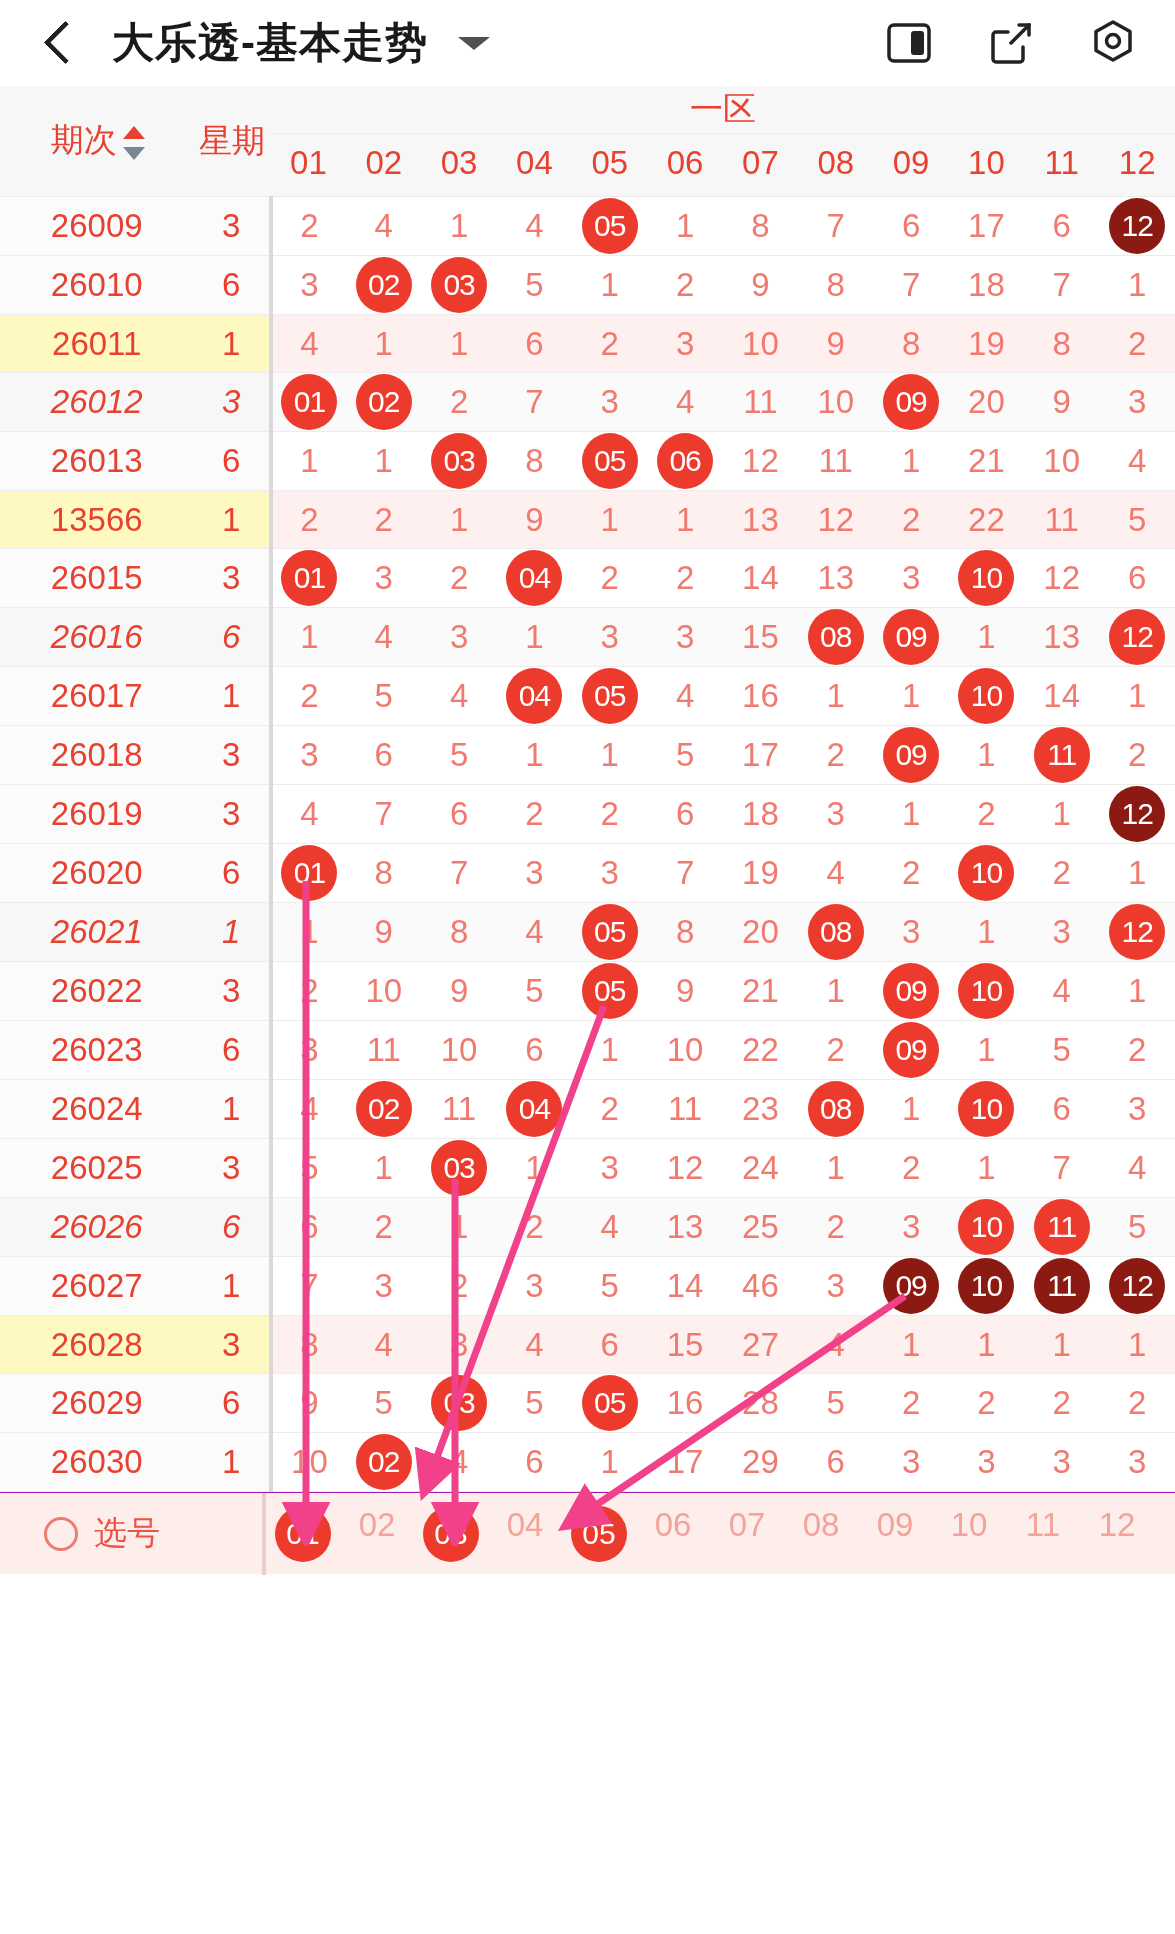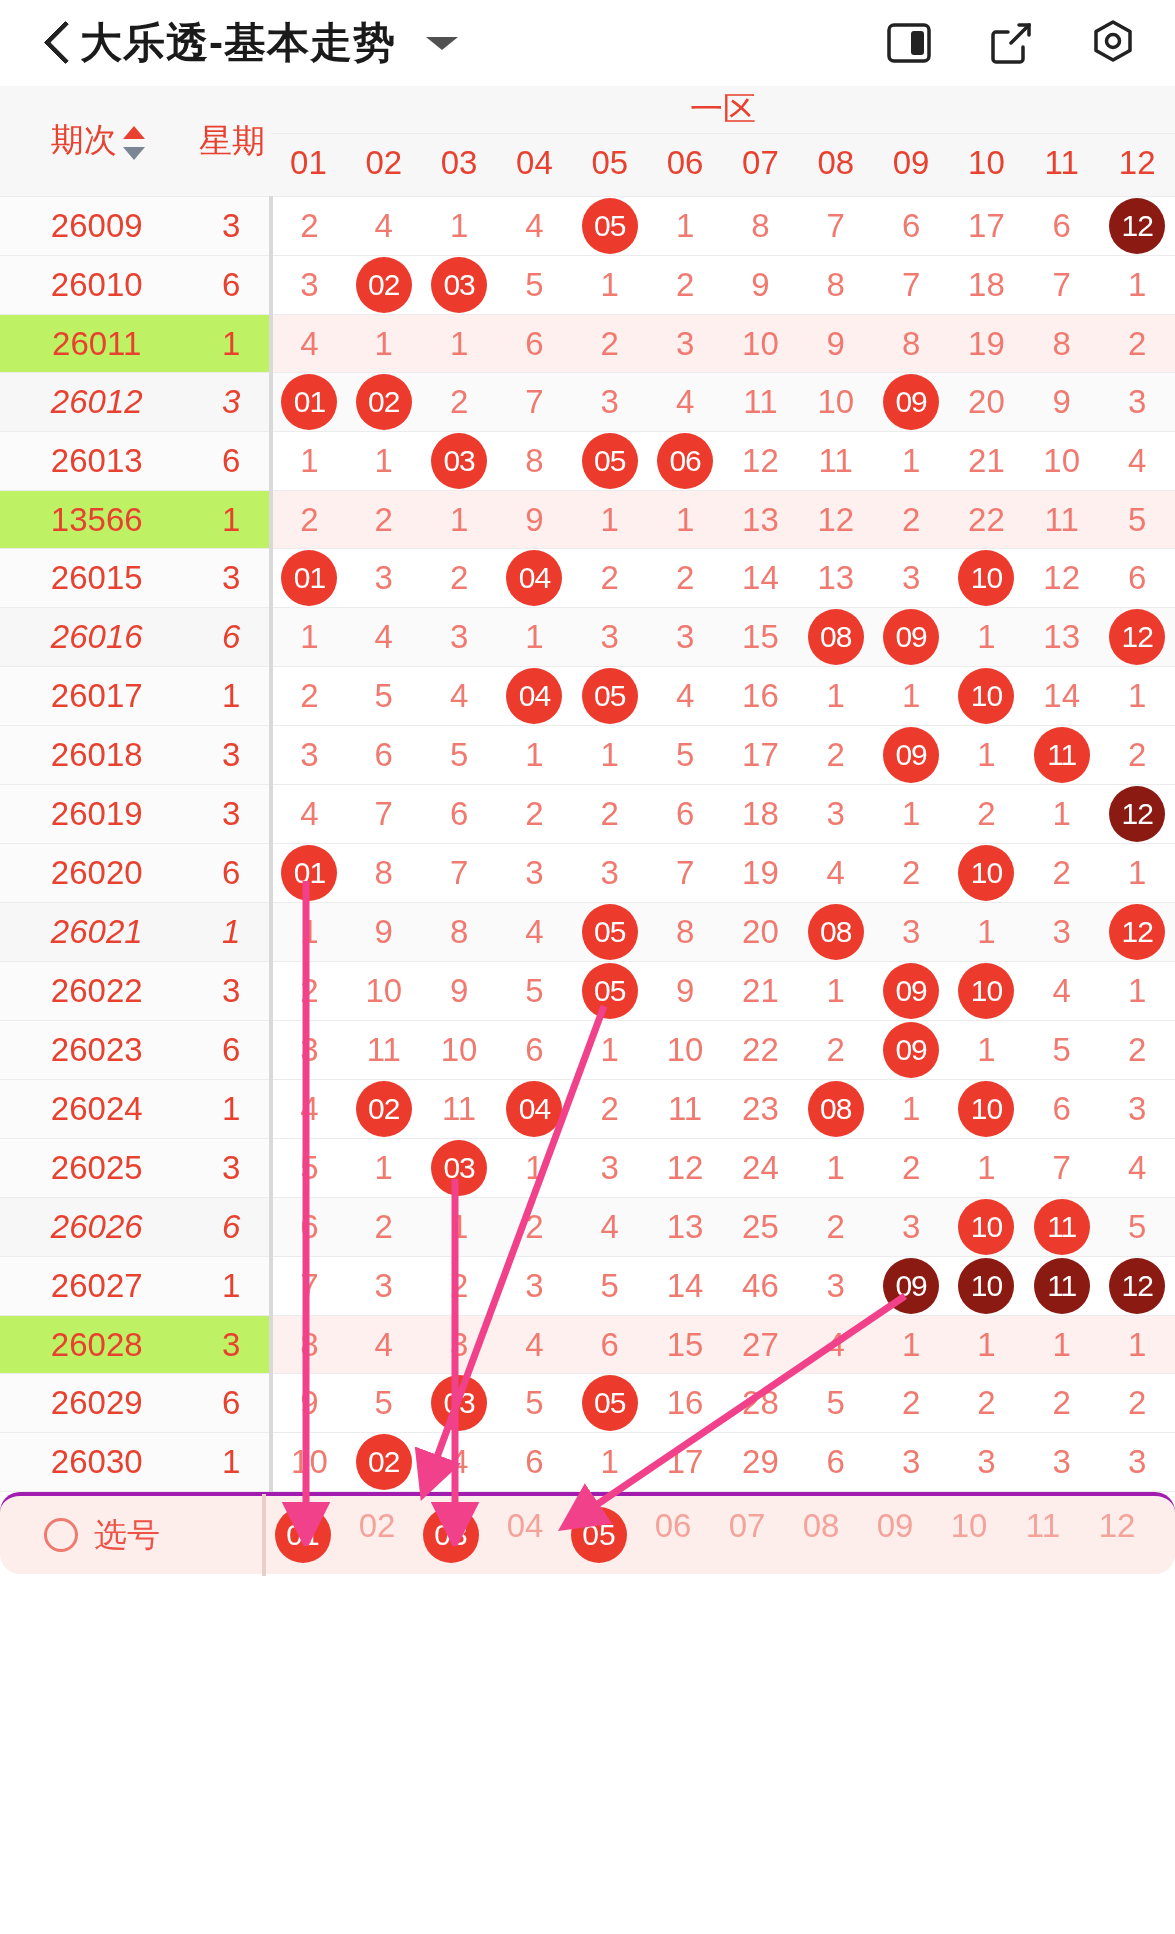--- a/index.html
+++ b/index.html
@@ -24,21 +24,21 @@
   .back-icon::before {
     content: "";
     position: absolute; left: 10px; top: 8px;
     width: 26px; height: 26px;
     border-left: 5px solid #222; border-bottom: 5px solid #222;
     transform: rotate(45deg);
     border-radius: 2px;
   }
   .title {
     font-size: 42px; font-weight: bold; color: #1a1a1a;
-    letter-spacing: 1px; white-space: nowrap;
+    margin-left: 32px; letter-spacing: 1px; white-space: nowrap;
   }
   .chev-down {
     margin-left: 30px; width: 0; height: 0;
     border-left: 16px solid transparent; border-right: 16px solid transparent;
     border-top: 13px solid #333; opacity: .85;
   }
   .header-spacer { flex: 1 1 auto; }
   .hicon { width: 56px; height: 56px; margin-left: 46px; position: relative; flex: 0 0 auto; }
   
   .icon-split svg, .icon-share svg, .icon-target svg { display:block; }
@@ -88,21 +88,21 @@
   }
   .th-issue .arrows .up { top: 4px; border-bottom: 13px solid #e8412f; }
   .th-issue .arrows .dn { bottom: 4px; border-top: 13px solid #7a8694; }
   .th-week { font-size: 32px; line-height: 1.08; color:#333; }
   .th-zone { font-size: 33px; color:#333; border-bottom:1px solid #e2e2e2; }
   .th-colnum { font-size: 33px; color:#333; padding: 10px 0 14px; }
 
   td.issue { color:#3d3d3d; font-size: 33px; background: #fbfbfb; }
   td.week  { color:#3d3d3d; font-size: 33px; background: #fbfbfb; border-right: 4px solid #d9d9d9;}
   tr.band td { background: #fdf0ef; }
-  tr.band td.issue, tr.band td.week { background: #bef264; }
+  tr.band td.issue, tr.band td.week { background: #fef9c3; }
   tr.alt td { background: #fafafa; }
   tr.alt td.issue, tr.alt td.week { background:#f7f7f7;font-style:italic; }
 
   td.cell { height: 58px; position: relative; }
   .ball {
     display: inline-flex; align-items: center; justify-content: center;
     width: 56px; height: 56px; border-radius: 50%;
     background: #ec3a2c; color: #fff; font-size: 30px; font-weight: 500;
     letter-spacing: -1px;
   }
@@ -111,21 +111,21 @@
 
   
 
   
   .overlay { position: absolute; left: 0; top: 0; width: 1175px; pointer-events: none; }
 
   
   .selectrow {
     display: flex; align-items: center;
     height: 82px; width: 1175px;
-    background: #fdeeec; border-top: 4px solid #a21caf; border-radius: 20px;
+    background: #fdeeec; border-top: 1px solid #a21caf;
   }
   .sel-label {
     width: 266px; display: flex; align-items: center; gap: 16px;
     padding-left: 44px; color: #ef5144; font-size: 33px;
     border-right: 4px solid #e8cfcc; height: 82px;
   }
   .sel-circle {
     width: 34px; height: 34px; border-radius: 50%;
     border: 3px solid #ef7b70;
   }

